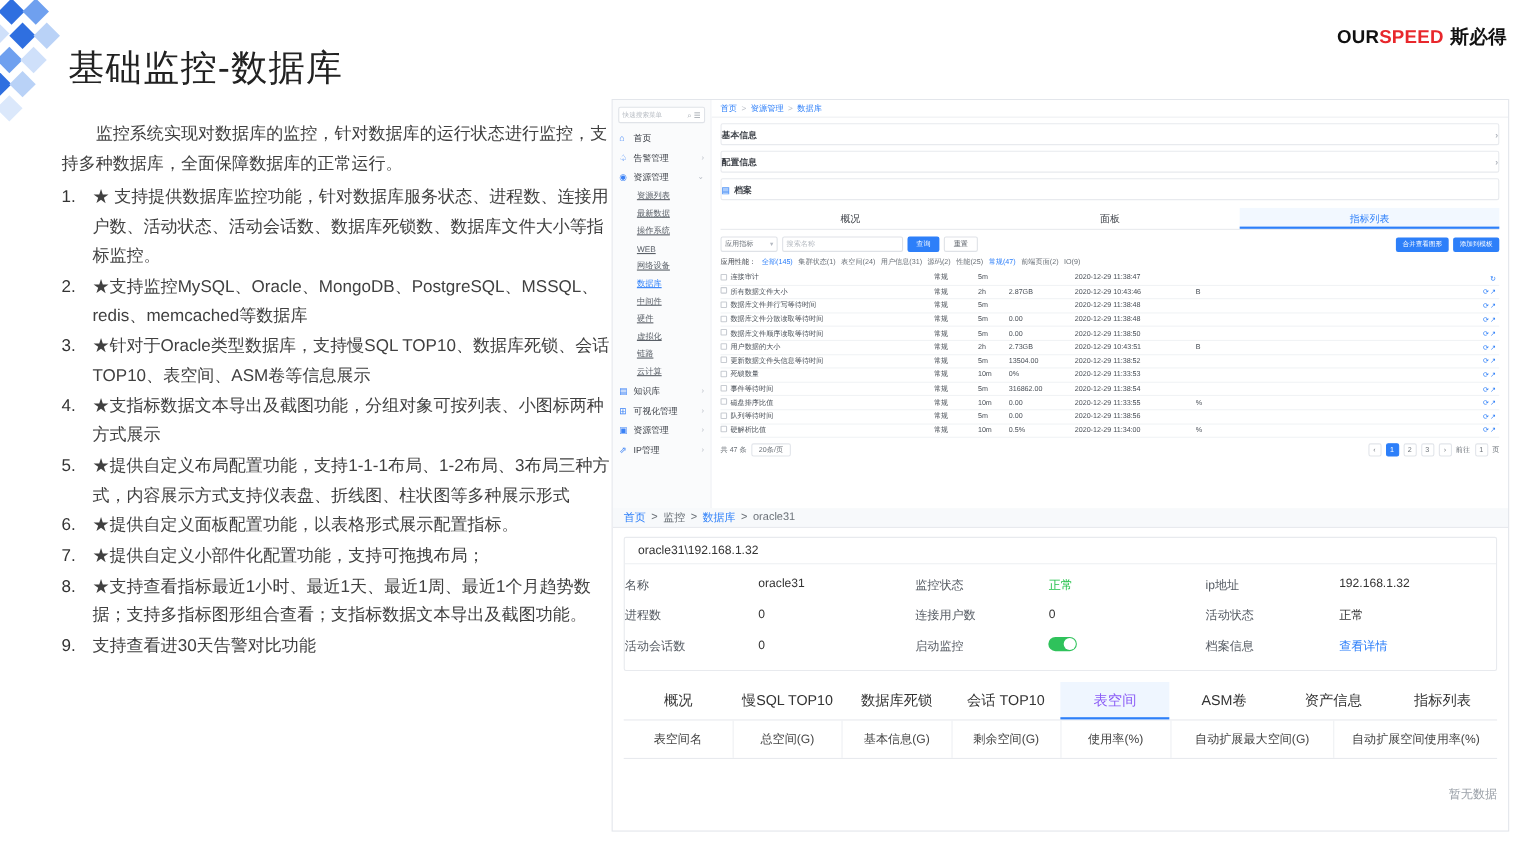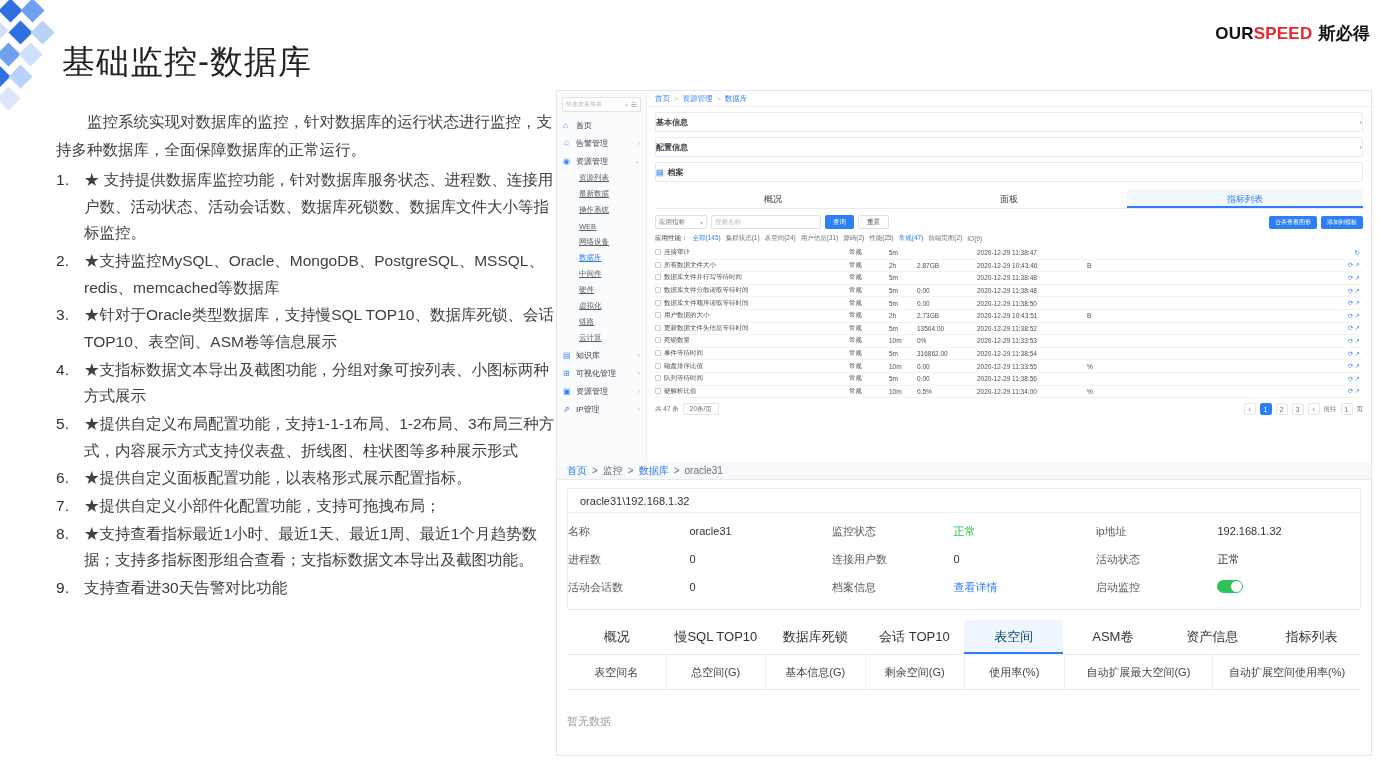--- a/index.html
+++ b/index.html
@@ -101,26 +101,26 @@
   .kv .cell { width:33.333%; display:flex; align-items:center; height:28px; font-size:11px; }
   .kv .k { width:46%; color:#555b63; padding-right:14px; }
   .kv .v { flex:1; color:#333; }
   .kv .v.green { color:#27c24c; }
   .kv .v.link { color:#2d7ff9; }
   .toggle { width:26px; height:13px; border-radius:7px; background:#2fc25b; position:relative; display:inline-block; }
   .toggle::after { content:""; position:absolute; right:1px; top:1px; width:11px; height:11px; border-radius:50%; background:#fff; }
 
   .tabs2 { display:flex; margin:10px 10px 0 10px; border-bottom:1px solid #e8eaee; }
   .tabs2 .t { flex:1; text-align:center; font-size:13px; color:#333; line-height:34px; height:34px; }
-  .tabs2 .t.sel { color:#0c4a6e; background:#eff6ff; border-bottom:2px solid #2d7ff9; }
+  .tabs2 .t.sel { color:#8b5cf6; background:#eff6ff; border-bottom:2px solid #2d7ff9; }
 
   .thead { display:flex; margin:0 10px; border-bottom:1px solid #e8eaee; }
   .thead .th { flex:1; text-align:center; font-size:11px; color:#444; line-height:34px; height:34px; border-right:1px solid #eef0f3; }
   .thead .th:last-child { border-right:none; }
-  .empty { margin:0 10px; text-align:left; font-size:11px; color:#9aa0a8; padding:24px 0 0 0; }
+  .empty { margin:0 10px; text-align:right; font-size:11px; color:#9aa0a8; padding:24px 0 0 0; }
 </style>
 </head>
 <body>
 
 <div class="deco">
   <div class="dia" style="left:2px;  top:2px;  background:#2f6fe0;"></div>
   <div class="dia" style="left:24px; top:2px;  background:#6fa0ef;"></div>
   <div class="dia" style="left:-12px;top:22px; background:#cfe0fa;"></div>
   <div class="dia" style="left:12px; top:24px; background:#2f6fe0;"></div>
   <div class="dia" style="left:34px; top:24px; background:#b9d2f7;"></div>
@@ -442,26 +442,26 @@
         </div>
         <div class="cell">
           <span class="k">活动状态</span>
           <span class="v">正常</span>
         </div>
         <div class="cell">
           <span class="k">活动会话数</span>
           <span class="v">0</span>
         </div>
         <div class="cell">
+          <span class="k">启动监控</span>
+          <span class="v"><span class="toggle"></span></span>
+        </div>
+        <div class="cell">
           <span class="k">档案信息</span>
           <span class="v link">查看详情</span>
-        </div>
-        <div class="cell">
-          <span class="k">启动监控</span>
-          <span class="v"><span class="toggle"></span></span>
         </div>
       </div>
     </div>
 
     <div class="tabs2">
       <div class="t">概况</div>
       <div class="t">慢SQL TOP10</div>
       <div class="t">数据库死锁</div>
       <div class="t">会话 TOP10</div>
       <div class="t sel">表空间</div>

